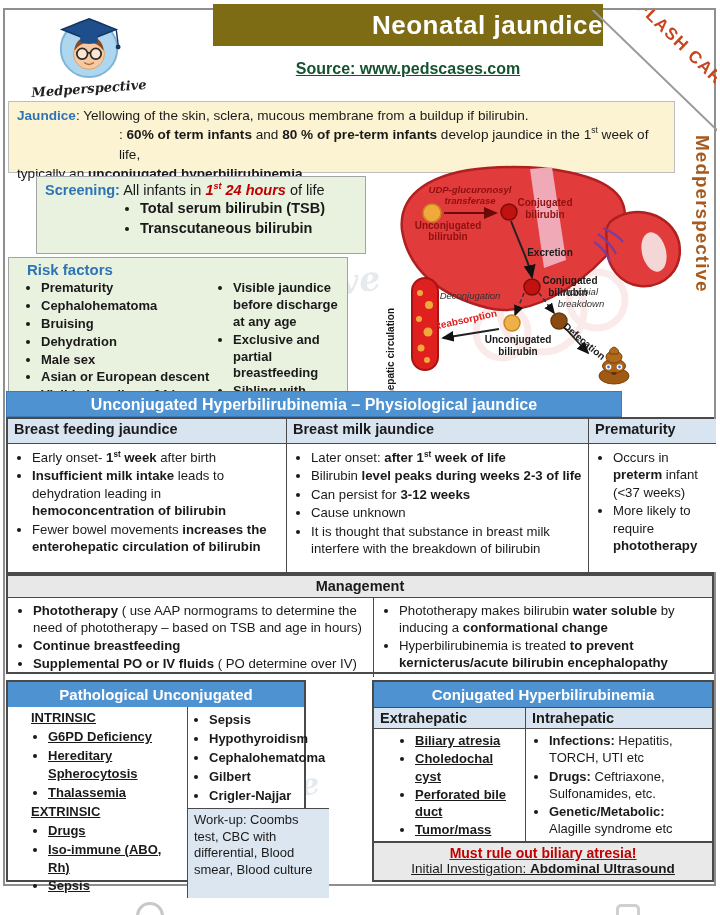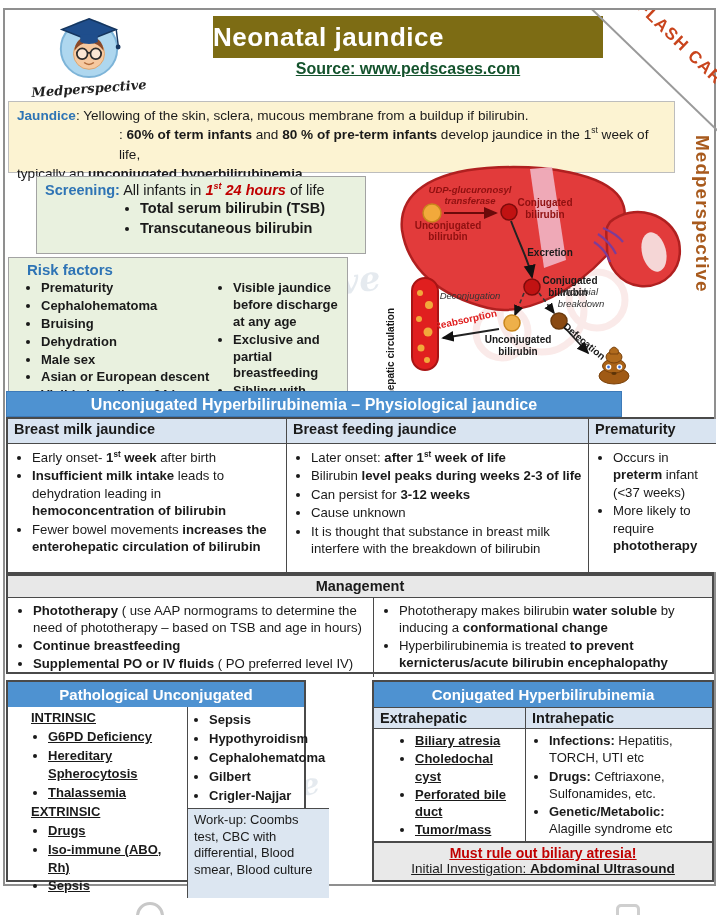--- a/index.html
+++ b/index.html
@@ -13,22 +13,22 @@
   .red{color:#c00000}.blue{color:#2e74b5}
   .sup{vertical-align:super;font-size:0.62em}
   ul{margin:0;padding:0 0 0 20px;list-style:disc;}
   li{margin:1px 0;}
   .bold-list li{font-weight:700;}
   .bu-list li{font-weight:700;text-decoration:underline;}
   
   .logo{position:absolute;left:14px;top:12px;width:150px;height:88px;text-align:center;}
   .logo-caption{font-family:"DejaVu Serif",serif;font-style:italic;font-weight:bold;
                 font-size:13px;color:#222;transform:rotate(-4deg);margin-top:-3px;}
-  .title-box{position:absolute;left:213px;top:16px;width:390px;height:42px;background:#7d6c14;
-             color:#fff;font-weight:bold;font-size:26px;text-align:left;line-height:42px;letter-spacing:.5px;}
+  .title-box{position:absolute;left:213px;top:4px;width:390px;height:42px;background:#7d6c14;
+             color:#fff;font-weight:bold;font-size:26px;text-align:right;line-height:42px;letter-spacing:.5px;}
   .source{position:absolute;left:213px;top:60px;width:390px;text-align:center;}
   .source-link{font-size:16px;font-weight:bold;color:#14532d;text-decoration:underline;cursor:pointer;}
   .flash-corner{position:absolute;top:10px;right:3px;width:135px;height:135px;overflow:hidden;}
   .flash-line{position:absolute;left:8px;top:-4px;width:210px;border-top:2px solid #9a9a9a;
               transform:rotate(44deg);transform-origin:0 0;}
   .flash-text{position:absolute;left:40px;top:28px;transform:rotate(44deg);color:#c9441c;
               font-weight:bold;font-size:17px;letter-spacing:1.5px;white-space:nowrap;}
   
   .def-box{position:absolute;left:8px;top:101px;width:667px;height:72px;background:#fcf3d2;
            border:1px solid #bdbdbd;box-sizing:border-box;padding:4px 8px;font-size:13.6px;line-height:1.42;}
@@ -260,22 +260,22 @@
         <ellipse cx="232" cy="213.5" rx="2.6" ry="1.4" fill="#5c3408" stroke="none"></ellipse>
       </g>
       <text class="dlab dblack" x="0" y="0" transform="translate(12,208) rotate(-90)" text-anchor="start" font-size="10.5">Enterohepatic circulation</text>
     </svg>
   </div>
 
   <div class="side-brand">Medperspective</div>
 
   <div class="band band-physio">Unconjugated Hyperbilirubinemia – Physiological jaundice</div>
   <div class="physio-table">
+    <div class="pt-h">Breast feeding jaundice</div>
     <div class="pt-h">Breast milk jaundice</div>
-    <div class="pt-h">Breast feeding jaundice</div>
     <div class="pt-h last">Prematurity</div>
     <div class="pt-c">
       <ul>
           <li><span>Early onset- </span><span class="b">1</span><span class="b sup">st</span><span class="b"> week</span><span> after birth</span></li>
           <li><span class="b">Insufficient milk intake</span><span> leads to dehydration leading in </span><span class="b">hemoconcentration of bilirubin</span></li>
           <li><span>Fewer bowel movements </span><span class="b">increases the enterohepatic circulation of bilirubin</span></li>
         </ul>
     </div>
     <div class="pt-c">
       <ul>
@@ -294,21 +294,21 @@
     </div>
   </div>
 
   <div class="mgmt">
     <div class="mgmt-h">Management</div>
     <div class="mgmt-body">
       <div class="mgmt-cell mgmt-left">
         <ul>
             <li><span class="b">Phototherapy</span><span> ( use AAP normograms to determine the need of phototherapy – based on TSB and age in hours)</span></li>
             <li><span class="b">Continue breastfeeding</span></li>
-            <li><span class="b">Supplemental PO or IV fluids</span><span> ( PO preferred level IV)</span></li>
+            <li><span class="b">Supplemental PO or IV fluids</span><span> ( PO determine over IV)</span></li>
           </ul>
       </div>
       <div class="mgmt-cell">
         <ul>
             <li><span>Phototherapy makes bilirubin </span><span class="b">water soluble</span><span> by inducing a </span><span class="b">conformational change</span></li>
             <li><span>Hyperbilirubinemia is treated </span><span class="b">to prevent kernicterus/acute bilirubin encephalopathy</span></li>
           </ul>
       </div>
     </div>
   </div>

